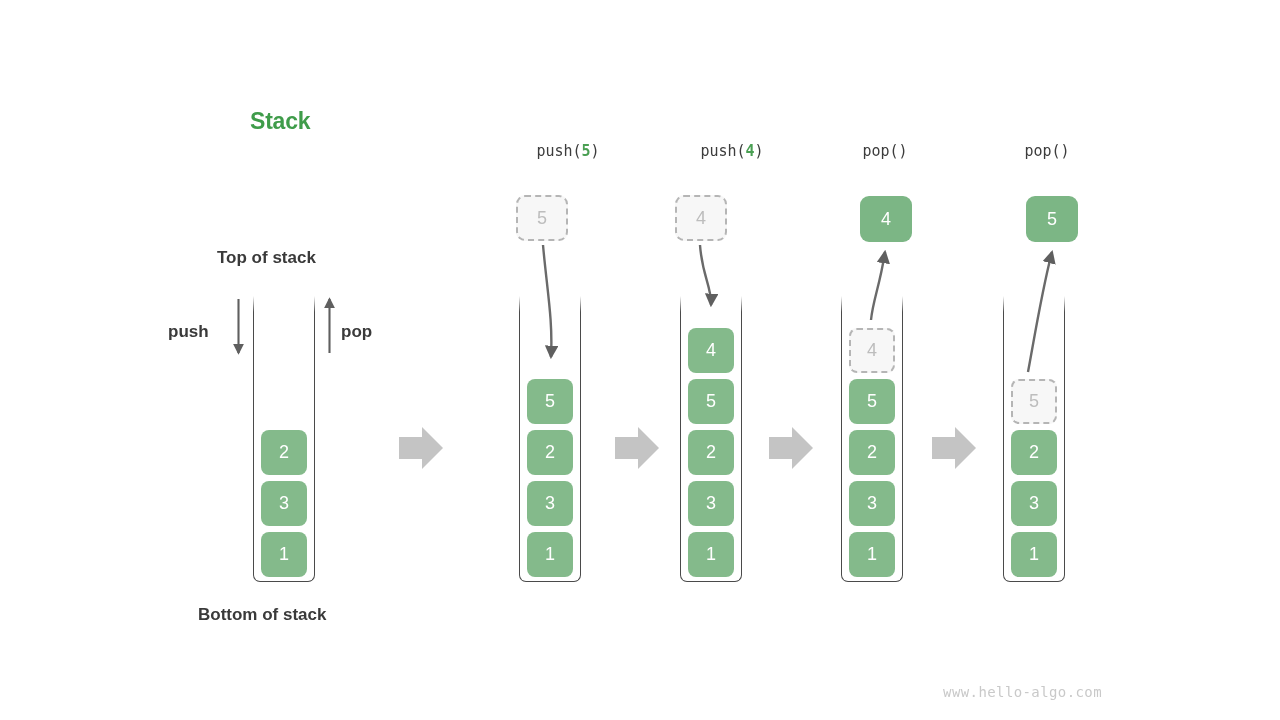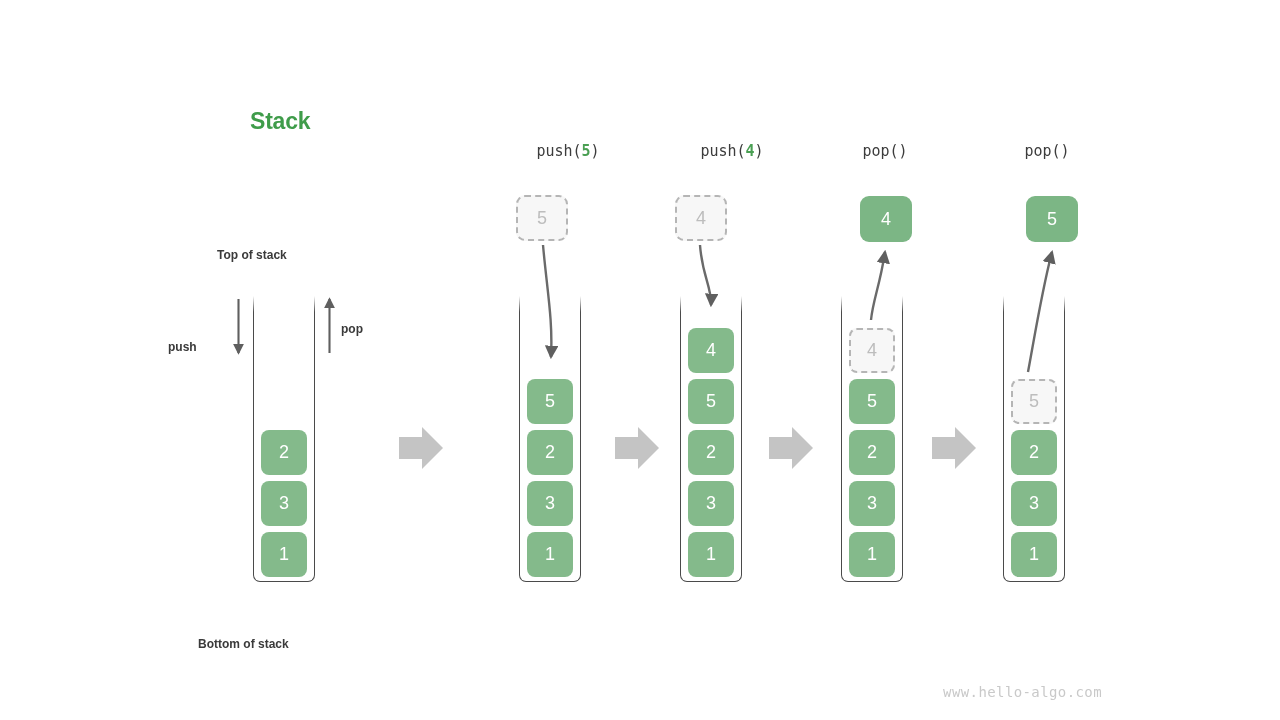--- a/index.html
+++ b/index.html
@@ -32,36 +32,36 @@
     left: 250px;
     top: 108px;
     font-size: 23px;
     font-weight: bold;
     color: #3f9c4a;
     letter-spacing: -0.2px;
     white-space: nowrap;
   }
   .label-bold {
     position: absolute;
-    font-size: 12px;
+    font-size: 17px;
     font-weight: bold;
     color: #3a3a3a;
     white-space: nowrap;
   }
   .label-top-of-stack {
     left: 217px;
     top: 248px;
   }
   .label-bottom-of-stack {
     left: 198px;
-    top: 637px;
+    top: 605px;
   }
   .label-push {
     left: 168px;
-    top: 340px;
+    top: 322px;
   }
   .label-pop {
     left: 341px;
     top: 322px;
   }
 
   
   .op-header {
     position: absolute;
     top: 142px;

